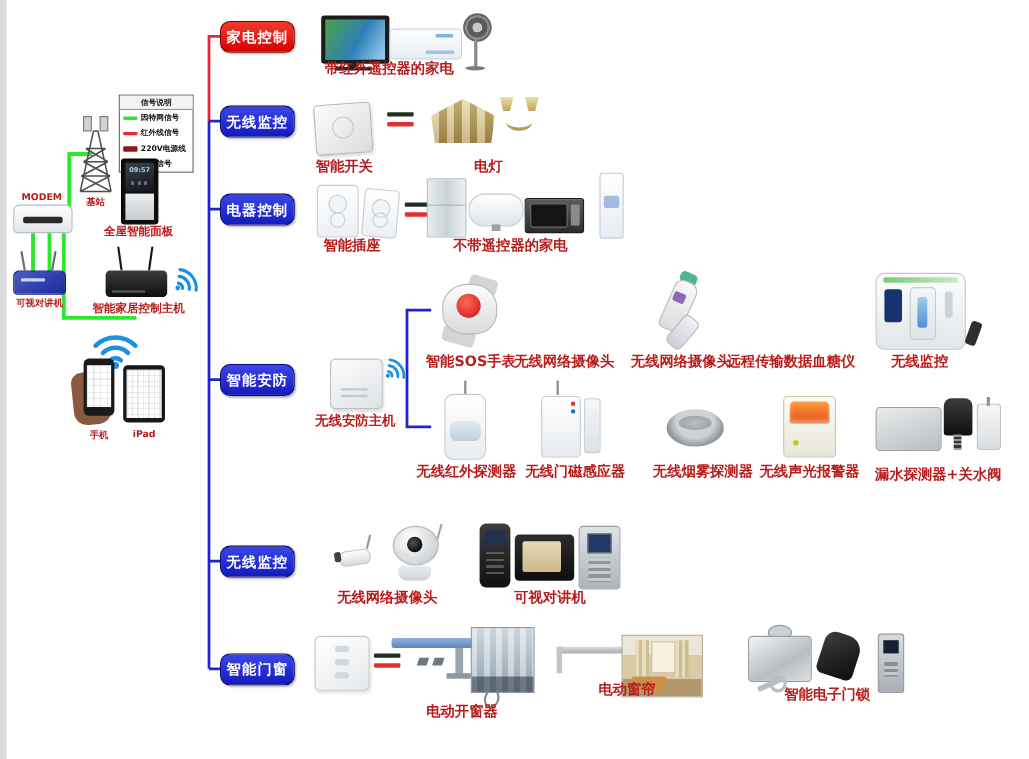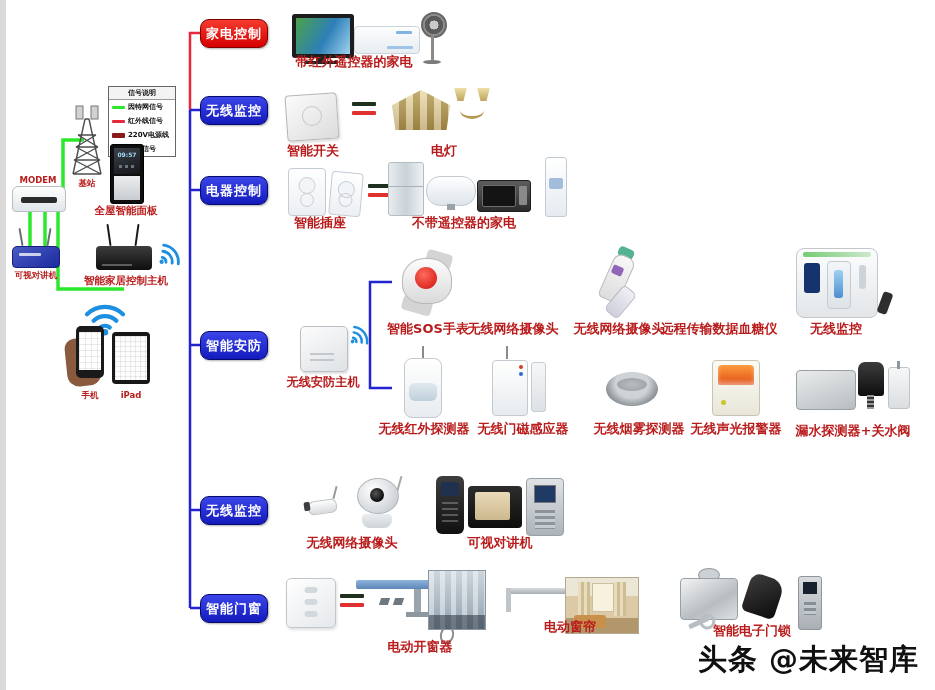--- a/index.html
+++ b/index.html
@@ -432,14 +432,13 @@
   <div class="abs" style="left:680px;top:572px;width:150px;height:60px">
     <div class="lock-dial" style="left:18px;top:-4px"></div>
     <div class="lock-box" style="left:0;top:6px"></div>
     <div class="lock-key" style="left:8px;top:48px"></div>
     <div class="lock-wedge" style="left:66px;top:4px"></div>
     <div class="lock-hand" style="left:124px;top:10px"></div>
     <div class="lock-plate" style="left:118px;top:4px"></div>
   </div>
   <div class="lbl lbl13" style="left:704px;top:622px;width:96px">智能电子门锁</div>
 
-  <div class="watermark">头条 @未来智库</div>
 </div>
 
 </body></html>

